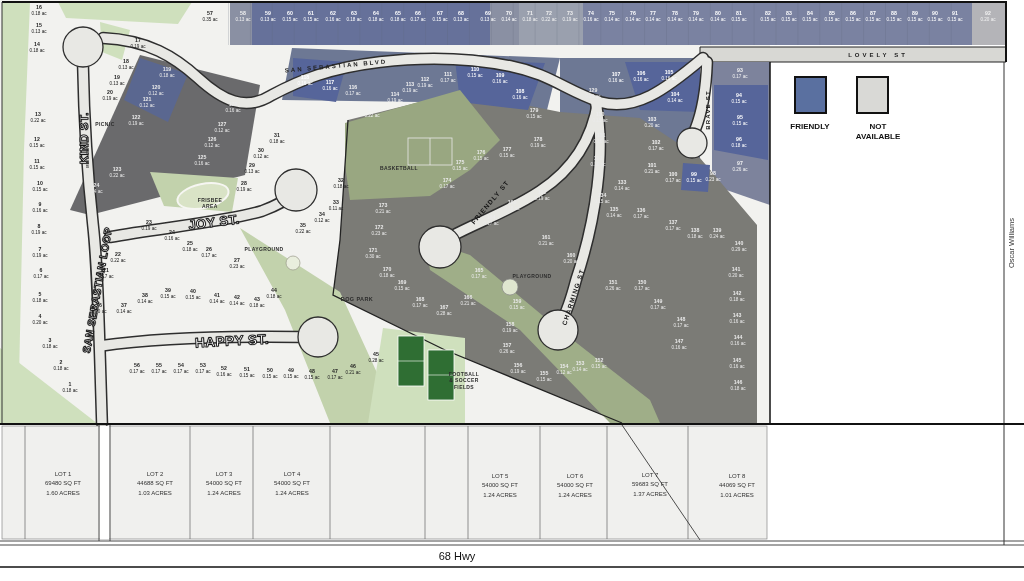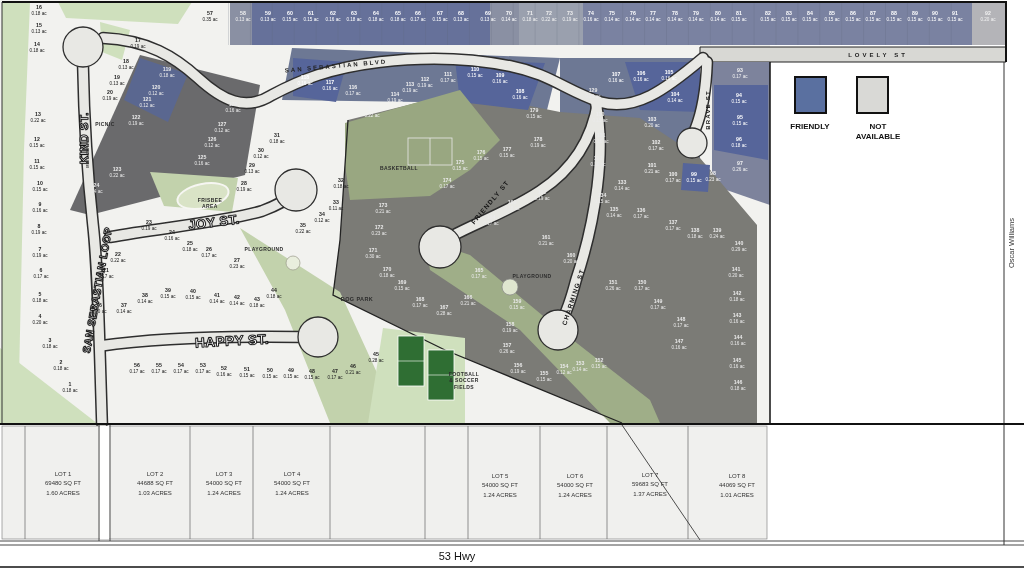--- a/index.html
+++ b/index.html
@@ -867,21 +867,21 @@
       </div>
       <div class="street st-sm" style="left: 336px; top: 66px; font-size: 6px; letter-spacing: 2px; transform: translate(-50%, -50%) rotate(-5deg);">SAN SEBASTIAN BLVD</div>
       <div class="street st-sm" style="left: 878px; top: 55px; font-size: 6px; letter-spacing: 3px; transform: translate(-50%, -50%) rotate(0deg);">LOVELY ST</div>
       <div class="street st-big" style="left: 84px; top: 138px; font-size: 11.5px; transform: translate(-50%, -50%) rotate(-90deg);">KIND ST.</div>
       <div class="street st-big" style="left: 97px; top: 290px; font-size: 10.5px; transform: translate(-50%, -50%) rotate(-80deg);">SAN SEBASTIAN LOOP</div>
       <div class="street st-big" style="left: 214px; top: 222px; font-size: 13px; transform: translate(-50%, -50%) rotate(-7deg);">JOY ST.</div>
       <div class="street st-big" style="left: 232px; top: 341px; font-size: 13.5px; transform: translate(-50%, -50%) rotate(-3deg);">HAPPY ST.</div>
       <div class="street st-md" style="left: 490px; top: 202px; font-size: 6.5px; transform: translate(-50%, -50%) rotate(-50deg);">FRIENDLY ST</div>
       <div class="street st-md" style="left: 573px; top: 297px; font-size: 6.5px; transform: translate(-50%, -50%) rotate(-72deg);">CHARMING ST</div>
       <div class="street st-md" style="left: 708px; top: 110px; font-size: 6px; transform: translate(-50%, -50%) rotate(-90deg);">BRAVE ST</div>
-      <div class="street st-hwy" style="left: 457px; top: 556px; font-size: 11px; transform: translate(-50%, -50%) rotate(0deg);">53 Hwy</div>
+      <div class="street st-hwy" style="left: 457px; top: 556px; font-size: 11px; transform: translate(-50%, -50%) rotate(0deg);">68 Hwy</div>
       <div class="street st-owner" style="left: 1011px; top: 243px; font-size: 7.5px; transform: translate(-50%, -50%) rotate(-90deg);">Oscar Williams</div>
       <div class="amenity" style="left: 105px; top: 124px;">PICNIC</div>
       <div class="amenity" style="left: 87px; top: 152px; font-size: 4px; transform: translate(-50%, -50%) rotate(-90deg);">MAIL CENTER</div>
       <div class="amenity" style="left: 210px; top: 203px;">FRISBEE
 AREA</div>
       <div class="amenity" style="left: 264px; top: 249px;">PLAYGROUND</div>
       <div class="amenity" style="left: 399px; top: 168px;">BASKETBALL</div>
       <div class="amenity" style="left: 532px; top: 276px;">PLAYGROUND</div>
       <div class="amenity" style="left: 357px; top: 299px; font-size: 5.5px;">DOG PARK</div>
       <div class="amenity" style="left: 464px; top: 380px;">FOOTBALL

